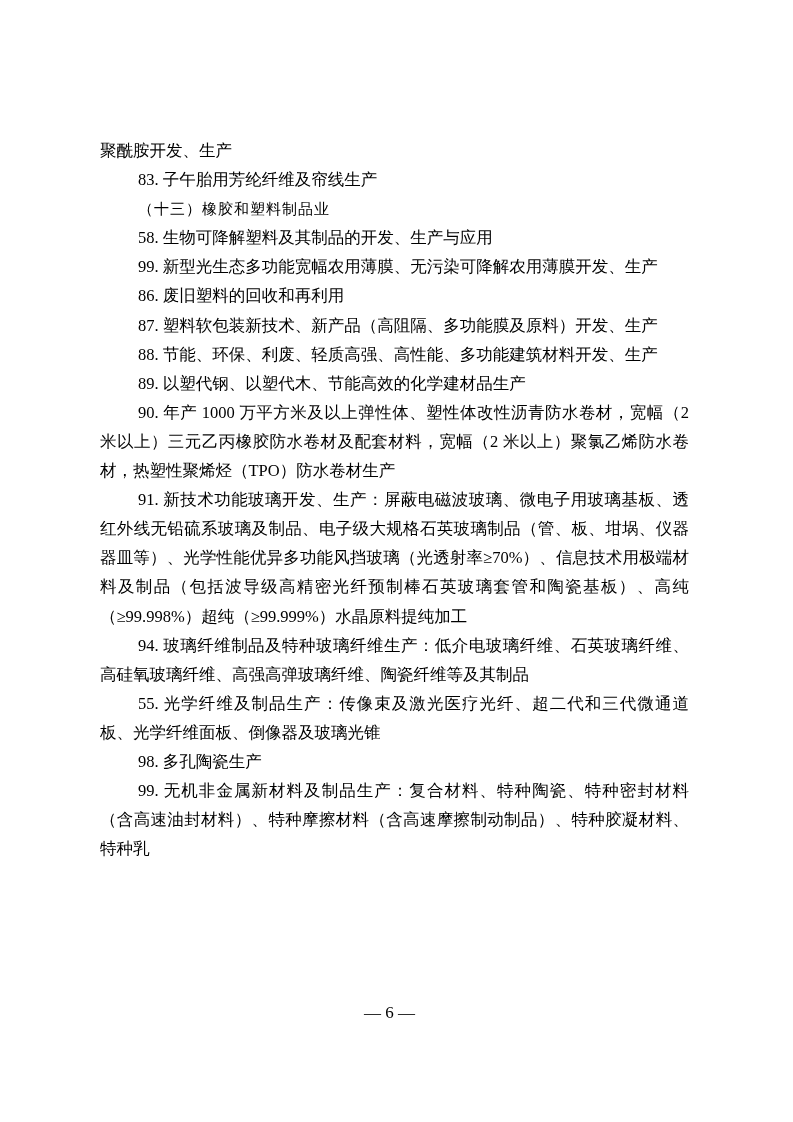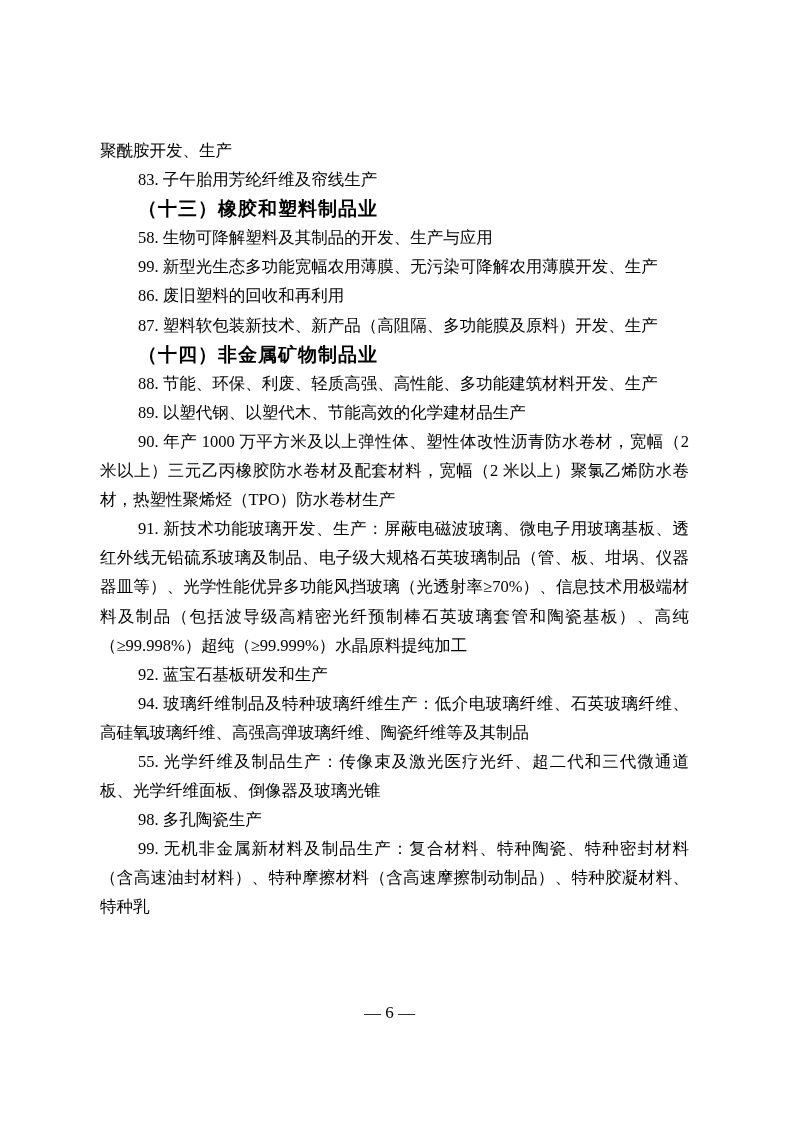--- a/index.html
+++ b/index.html
@@ -31,22 +31,22 @@
   .doc-body p.para {
     margin: 0;
     padding: 0;
     text-indent: 38px;
   }
   .doc-body p.continuation {
     text-indent: 0;
   }
   .doc-body p.heading {
     font-family: "Liberation Sans", "DejaVu Sans", sans-serif;
-    font-weight: bold;
-    font-size: 19px;
+    font-weight: normal;
+    font-size: 15px;
     letter-spacing: 1px;
   }
   .page-footer {
     position: absolute;
     left: 0;
     right: 0;
     top: 999px;
     height: 28px;
     line-height: 28px;
     text-align: center;
@@ -59,26 +59,24 @@
 
 <div class="page">
   <main class="doc-body" id="doc-body">
       <p class="para continuation">聚酰胺开发、生产</p>
       <p class="para item">83. 子午胎用芳纶纤维及帘线生产</p>
       <p class="para heading">（十三）橡胶和塑料制品业</p>
       <p class="para item">58. 生物可降解塑料及其制品的开发、生产与应用</p>
       <p class="para item">99. 新型光生态多功能宽幅农用薄膜、无污染可降解农用薄膜开发、生产</p>
       <p class="para item">86. 废旧塑料的回收和再利用</p>
       <p class="para item">87. 塑料软包装新技术、新产品（高阻隔、多功能膜及原料）开发、生产</p>
-      <p class="para heading">（十四）非金属矿物制品业</p>
       <p class="para item">88. 节能、环保、利废、轻质高强、高性能、多功能建筑材料开发、生产</p>
       <p class="para item">89. 以塑代钢、以塑代木、节能高效的化学建材品生产</p>
       <p class="para item">90. 年产 1000 万平方米及以上弹性体、塑性体改性沥青防水卷材，宽幅（2 米以上）三元乙丙橡胶防水卷材及配套材料，宽幅（2 米以上）聚氯乙烯防水卷材，热塑性聚烯烃（TPO）防水卷材生产</p>
       <p class="para item">91. 新技术功能玻璃开发、生产：屏蔽电磁波玻璃、微电子用玻璃基板、透红外线无铅硫系玻璃及制品、电子级大规格石英玻璃制品（管、板、坩埚、仪器器皿等）、光学性能优异多功能风挡玻璃（光透射率≥70%）、信息技术用极端材料及制品（包括波导级高精密光纤预制棒石英玻璃套管和陶瓷基板）、高纯（≥99.998%）超纯（≥99.999%）水晶原料提纯加工</p>
-      <p class="para item">92. 蓝宝石基板研发和生产</p>
       <p class="para item">94. 玻璃纤维制品及特种玻璃纤维生产：低介电玻璃纤维、石英玻璃纤维、高硅氧玻璃纤维、高强高弹玻璃纤维、陶瓷纤维等及其制品</p>
       <p class="para item">55. 光学纤维及制品生产：传像束及激光医疗光纤、超二代和三代微通道板、光学纤维面板、倒像器及玻璃光锥</p>
       <p class="para item">98. 多孔陶瓷生产</p>
       <p class="para item">99. 无机非金属新材料及制品生产：复合材料、特种陶瓷、特种密封材料（含高速油封材料）、特种摩擦材料（含高速摩擦制动制品）、特种胶凝材料、特种乳</p>
     </main>
   <footer class="page-footer">
     <span>— 6 —</span>
   </footer>
 </div>
 

